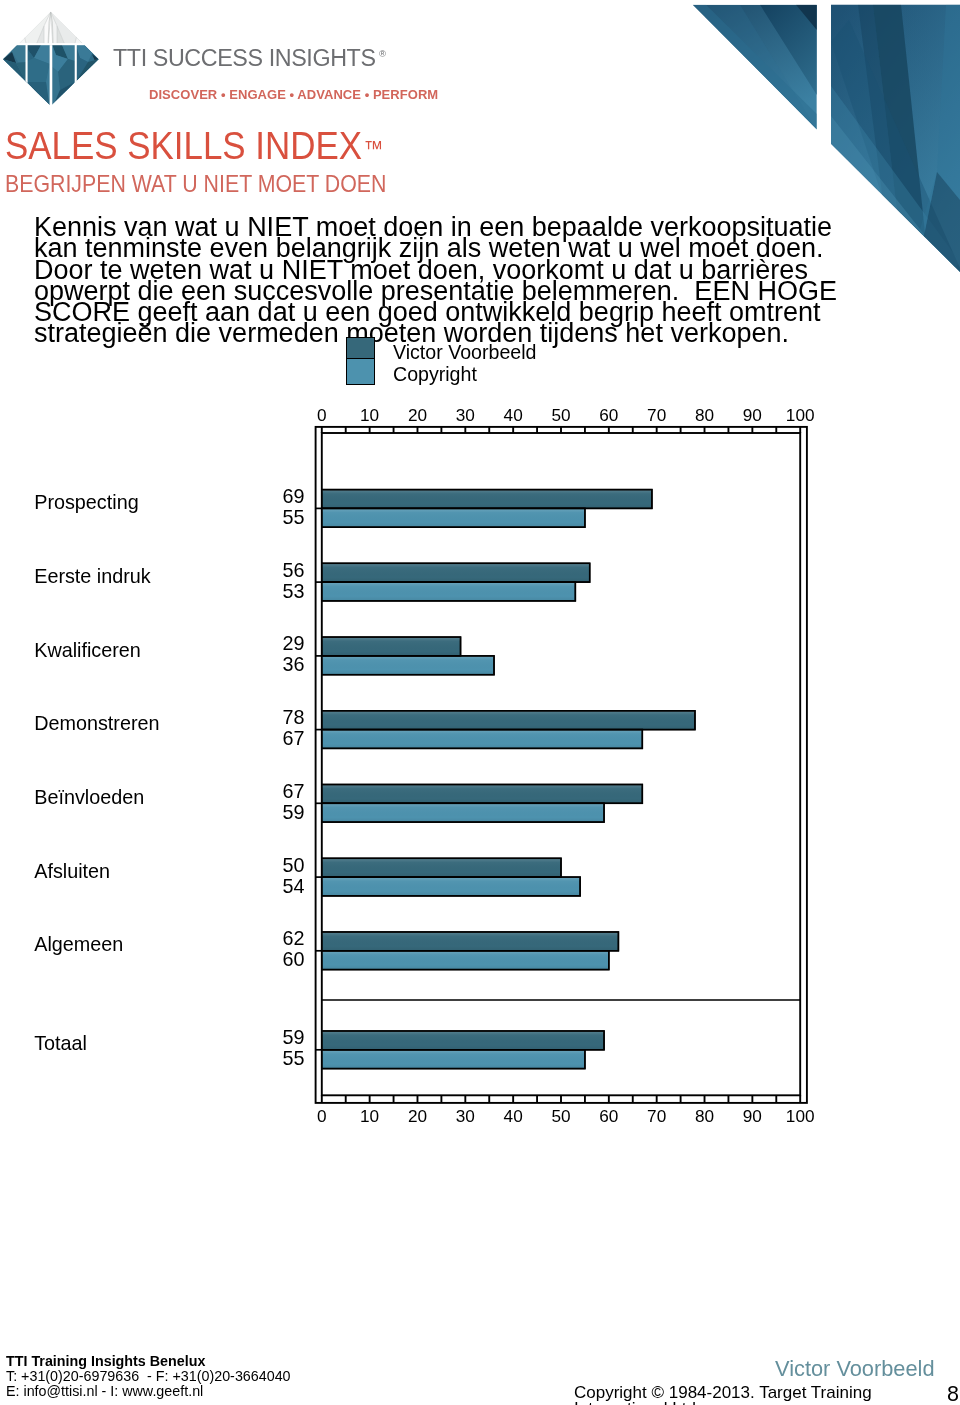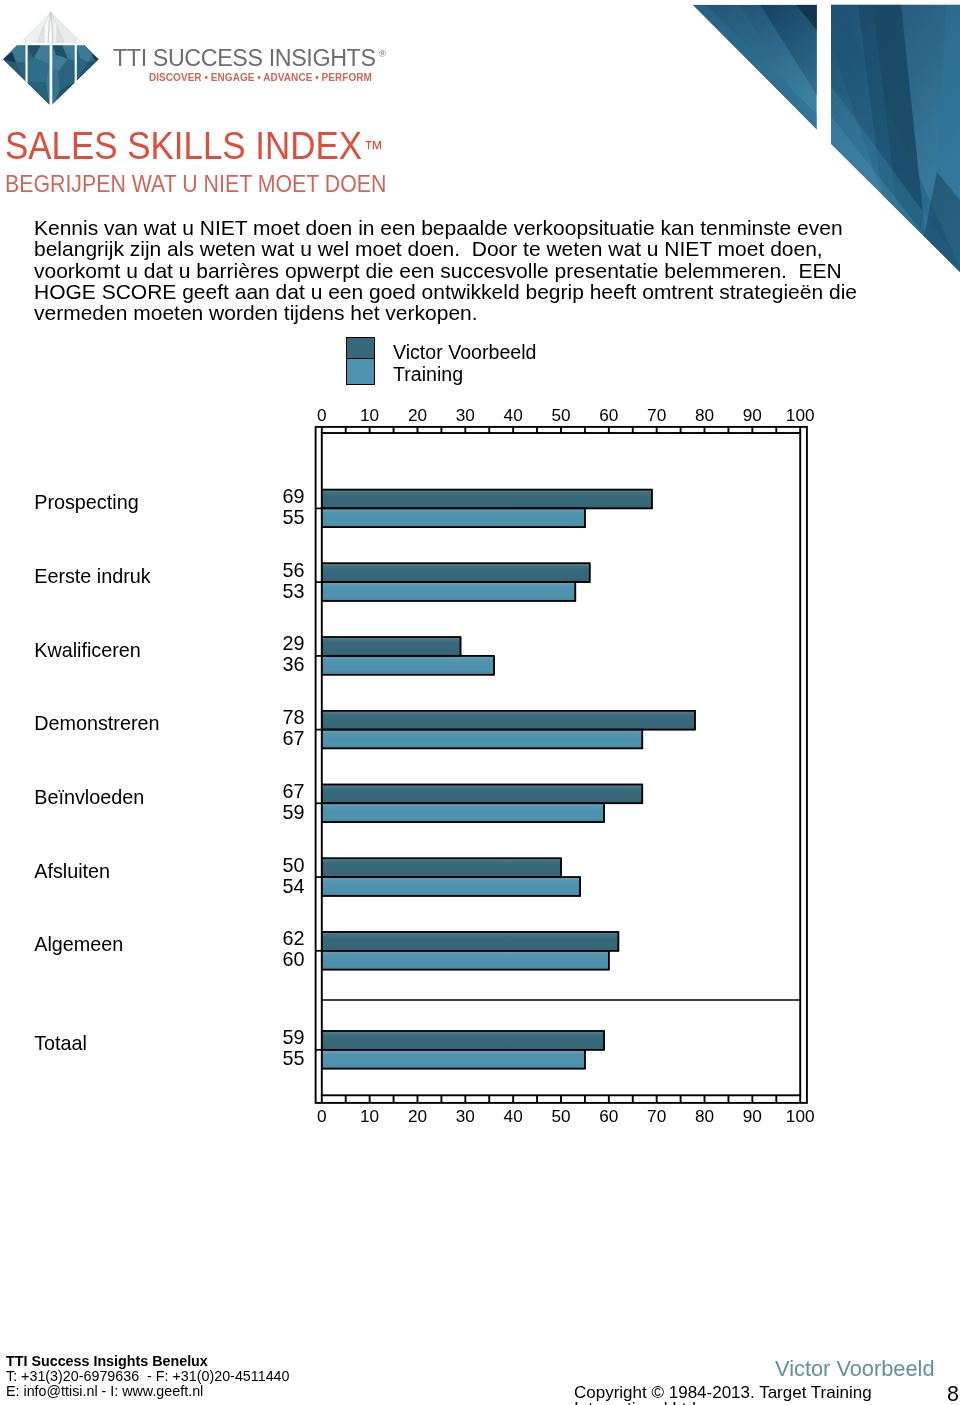--- a/index.html
+++ b/index.html
@@ -4,25 +4,25 @@
 <title>Sales Skills Index</title>
 <style>
   html,body{margin:0;padding:0;}
   body{width:960px;height:1405px;background:#fff;font-family:"Liberation Sans",sans-serif;position:relative;overflow:hidden;}
   .page{position:absolute;left:0;top:0;width:960px;height:1405px;}
   .corner-deco{position:absolute;left:690px;top:0;width:270px;height:280px;}
   .logo{position:absolute;left:0px;top:0px;width:104px;height:110px;}
   .brandwrap{position:absolute;left:113px;top:41px;}
   .brand-main{font-size:23.3px;color:#6d6e71;letter-spacing:-0.4px;line-height:26px;white-space:nowrap;font-weight:400;}
   .brand-main .reg{font-size:9.5px;vertical-align:9px;letter-spacing:0;margin-left:3.5px;}
-  .brand-sub{font-size:10px;color:#d2665b;font-weight:bold;letter-spacing:0.05px;line-height:13px;white-space:nowrap;margin-top:0px;padding-left:36px;}
+  .brand-sub{font-size:13px;color:#d2665b;font-weight:bold;letter-spacing:0.05px;line-height:13px;white-space:nowrap;margin-top:17px;padding-left:36px;}
   .title1{position:absolute;left:4.7px;top:126px;font-size:38.6px;color:#d9503e;line-height:40px;white-space:nowrap;letter-spacing:0px;transform:scaleX(0.905);transform-origin:left top;}
   .title1 .tm{font-size:21.5px;line-height:0;position:relative;top:-3px;letter-spacing:0px;margin-left:2px;}
   .title2{position:absolute;left:4.8px;top:170.5px;font-size:23.7px;color:#d1675c;line-height:26px;white-space:nowrap;letter-spacing:0px;transform:scaleX(0.9);transform-origin:left top;}
-  .para{position:absolute;left:34px;top:217px;width:845px;font-size:21px;color:#000;line-height:21.3px;text-align:left;white-space:pre-wrap;}
+  .para{position:absolute;left:34px;top:217px;width:845px;font-size:27px;color:#000;line-height:21.3px;text-align:left;white-space:pre-wrap;}
   
   .chart{position:absolute;left:0px;top:0px;}
   .legend-sw{position:absolute;left:346px;top:336.5px;width:28.5px;height:48.5px;border:1.7px solid #000;box-sizing:border-box;}
   .legend-sw .top{height:46.5%;background:#36687a;border-bottom:1.7px solid #000;box-sizing:border-box;}
   .legend-sw .bot{height:53.5%;background:#4d92ae;box-sizing:border-box;}
   .legend-label{position:absolute;left:393px;top:341px;font-size:19.6px;line-height:22px;color:#000;}
   .footer-left{position:absolute;left:6px;top:1354px;font-size:14.3px;line-height:15px;color:#000;}
   .footer-left div{white-space:pre;}
   .fl-bold{font-weight:bold;}
   .fr-name{position:absolute;left:775px;top:1357px;font-size:21.8px;color:#648f9c;line-height:24px;}
@@ -182,21 +182,21 @@
   <div class="title2">BEGRIJPEN WAT U NIET MOET DOEN</div>
 
   <div class="para">Kennis van wat u NIET moet doen in een bepaalde verkoopsituatie kan tenminste even belangrijk zijn als weten wat u wel moet doen.  Door te weten wat u NIET moet doen, voorkomt u dat u barrières opwerpt die een succesvolle presentatie belemmeren.  EEN HOGE SCORE geeft aan dat u een goed ontwikkeld begrip heeft omtrent strategieën die vermeden moeten worden tijdens het verkopen.</div>
 
   <div class="legend-sw">
     <div class="top"></div>
     <div class="bot"></div>
   </div>
   <div class="legend-label">
     <div>Victor Voorbeeld</div>
-    <div>Training</div>
+    <div>Copyright</div>
   </div>
 
   <div id="chart" class="chart">
       <svg width="960" height="1405" viewBox="0 0 960 1405" style="position: absolute; left: 0px; top: 0px;">
         <defs>
           <linearGradient id="bargrad0" x1="0" y1="0" x2="0" y2="1">
             <stop offset="0" stop-color="#ffffff" stop-opacity="0.17"></stop>
             <stop offset="0.22" stop-color="#ffffff" stop-opacity="0.03"></stop>
             <stop offset="0.75" stop-color="#000000" stop-opacity="0"></stop>
             <stop offset="1" stop-color="#000000" stop-opacity="0.07"></stop>
@@ -352,21 +352,21 @@
         <rect x="321.8" y="1031" width="282.25600000000003" height="18.8" fill="none" stroke="#000" stroke-width="1.5"></rect>
         <rect x="321.8" y="1049.8" width="263.12000000000006" height="18.8" fill="none" stroke="#000" stroke-width="1.5"></rect>
         <line x1="315.6" y1="1049.8" x2="321.8" y2="1049.8" stroke="#000" stroke-width="1.7"></line>
         <text x="34.2" y="1050.3999999999999" font-family="&quot;Liberation Sans&quot;, sans-serif" font-size="19.8" fill="#000" text-anchor="start">Totaal</text>
         <text x="304.4" y="1044.3" font-family="&quot;Liberation Sans&quot;, sans-serif" font-size="19.8" fill="#000" text-anchor="end">59</text>
         <text x="304.4" y="1065.3" font-family="&quot;Liberation Sans&quot;, sans-serif" font-size="19.8" fill="#000" text-anchor="end">55</text>
       </svg>
     </div>
 
   <div class="footer-left">
-    <div class="fl-bold">TTI Success Insights Benelux</div>
-    <div>T: +31(3)20-6979636  - F: +31(0)20-4511440</div>
+    <div class="fl-bold">TTI Training Insights Benelux</div>
+    <div>T: +31(0)20-6979636  - F: +31(0)20-3664040</div>
     <div>E: info@ttisi.nl - I: www.geeft.nl</div>
   </div>
   <div class="fr-name">Victor Voorbeeld</div>
   <div class="fr-copy">Copyright © 1984-2013. Target Training International Ltd.</div>
   <div class="fr-page">8</div>
 
 </div>
 
 </body></html>

